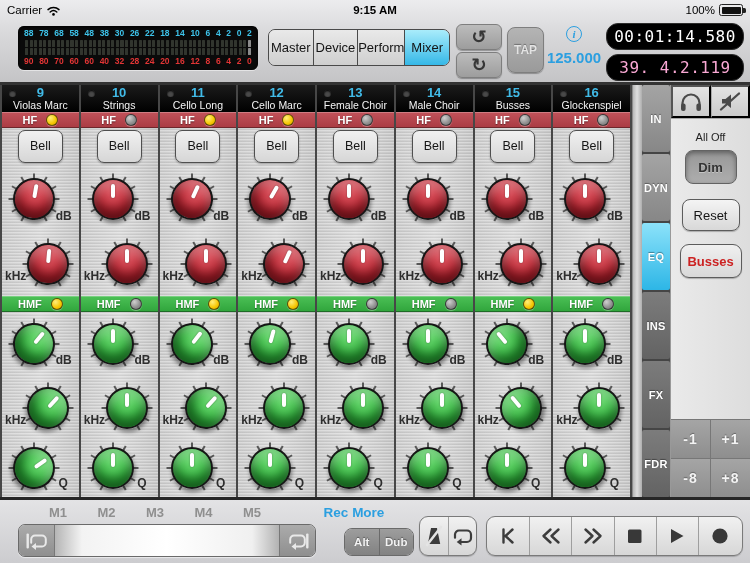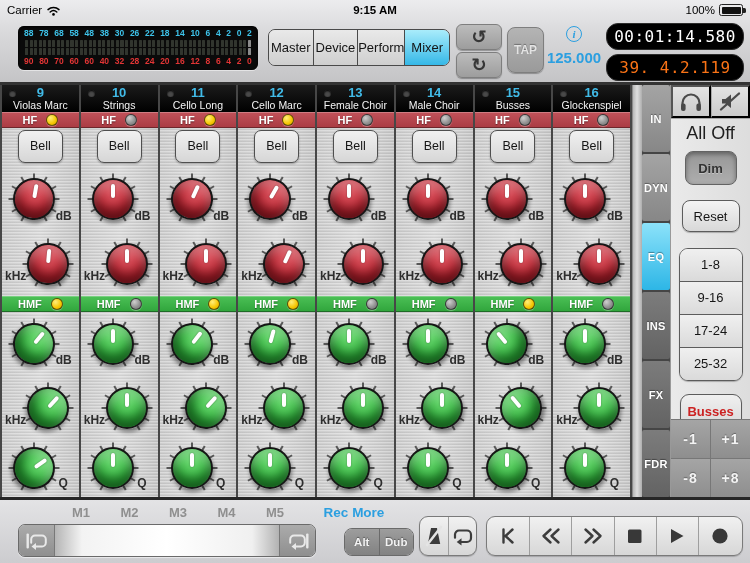--- a/index.html
+++ b/index.html
@@ -28,21 +28,21 @@
   .seg.active{background:linear-gradient(180deg,#a9ecfb,#35b8e7);}
   .undo-stack{position:absolute;left:456px;top:4px;width:46px;display:flex;flex-direction:column;gap:2px;}
   .undo-stack button{height:26px;border:1px solid #7e7e7e;border-radius:6px;background:linear-gradient(180deg,#bcbcbc,#9d9d9d);font-size:18px;line-height:22px;color:#373737;font-weight:bold;padding:0;box-shadow:0 1px 1px rgba(0,0,0,.3);}
   .tap-btn{position:absolute;left:507px;top:7px;width:37px;height:46px;border:1px solid #7e7e7e;border-radius:8px;background:linear-gradient(180deg,#b4b4b4,#9a9a9a);color:#e3e3e3;font-weight:bold;font-size:12px;text-shadow:0 -1px 1px rgba(0,0,0,.35);box-shadow:0 1px 1px rgba(0,0,0,.3);padding:0;}
   .tempo-col{position:absolute;left:545px;top:6px;width:58px;display:flex;flex-direction:column;align-items:center;gap:7px;}
   .info-i{width:16px;height:16px;border:1.5px solid #2b9fe0;border-radius:50%;color:#2b9fe0;font:italic bold 11px/15px "Liberation Serif",serif;text-align:center;box-sizing:border-box;background:transparent;padding:0;}
   .tempo-val{color:#2b9fe0;font-weight:bold;font-size:15px;}
   .tc-stack{position:absolute;left:606px;top:3px;width:138px;display:flex;flex-direction:column;gap:4px;}
   .tc{height:25px;background:#000;border-radius:12px;border:1px solid #2c2c2c;box-shadow:inset 0 2px 5px rgba(0,0,0,.9);text-align:center;line-height:25px;font-family:"DejaVu Sans Mono",monospace;font-size:16px;letter-spacing:.5px;}
   .tc.smpte{color:#fff;}
-  .tc.bars{color:#f97316;}
+  .tc.bars{color:#f9a8d4;}
   
   .main{height:418px;display:flex;border-top:3px solid #333;border-bottom:3px solid #262626;box-sizing:border-box;}
   .rack{display:flex;width:632px;}
   .strip{width:79px;box-sizing:border-box;border-right:2px solid #474747;display:flex;flex-direction:column;background:linear-gradient(90deg,#cdcdcd,#dcdcdc 50%,#c6c6c6);position:relative;}
   .strip::before{content:"";position:absolute;inset:0;background:repeating-linear-gradient(180deg,rgba(255,255,255,.28) 0 1px,rgba(0,0,0,0) 1px 2px,rgba(0,0,0,.05) 2px 3px);pointer-events:none;}
   .strip:first-child{border-left:2px solid #474747;width:81px;}
   .ch-head{height:27px;background:linear-gradient(180deg,#1b1b1b,#000);position:relative;text-align:center;flex:none;}
   .ch-dot{position:absolute;left:7px;top:5px;width:7px;height:7px;border-radius:50%;background:#4a4a4a;box-shadow:inset 0 1px 2px #000;}
   .ch-num{color:#41bbe8;font-weight:bold;font-size:13px;line-height:14px;padding-top:1px;}
   .ch-name{color:#f4f4f4;font-size:10.5px;line-height:11px;white-space:nowrap;overflow:hidden;}
@@ -77,32 +77,32 @@
   .gutter{width:10px;background:linear-gradient(90deg,#b7b7b7,#dedede 45%,#aeaeae);border-left:1px solid #8a8a8a;box-sizing:border-box;}
   .side-tabs{width:28px;background:#454545;display:flex;flex-direction:column;gap:2px;}
   .stab{flex:1;display:flex;align-items:center;justify-content:center;color:#fff;font-weight:bold;font-size:11px;letter-spacing:.3px;text-shadow:0 -1px 1px rgba(0,0,0,.4);background:linear-gradient(180deg,#a4a4a4,#878787);border-radius:2px;}
   .stab.lower{background:linear-gradient(180deg,#7c7c7c,#636363);}
   .stab.active{background:linear-gradient(180deg,#8ce2fa,#2db6e6);}
   
   .panel{width:80px;background:linear-gradient(90deg,#eaeaea,#dddddd);border-left:1px solid #999;box-sizing:border-box;position:relative;}
   .mon-icons{display:flex;height:33px;border-bottom:1px solid #a9a9a9;}
   .mon-cell{flex:1;display:flex;align-items:center;justify-content:center;background:linear-gradient(180deg,#e3e3e3,#cbcbcb);}
   .mon-cell + .mon-cell{border-left:1px solid #a9a9a9;}
-  .all-off{text-align:center;font-size:18px;color:#1f1f1f;margin-top:4px;}
+  .all-off{text-align:center;font-size:11px;color:#1f1f1f;margin-top:12px;}
   .dim-btn{display:block;margin:7px auto 0;width:52px;height:34px;border:1.5px solid #636363;border-radius:8px;background:linear-gradient(180deg,#979797,#aeaeae);color:#333;font-weight:bold;font-size:13px;box-shadow:inset 0 2px 5px rgba(0,0,0,.38);text-shadow:0 1px 0 rgba(255,255,255,.35);padding:0;}
   .reset-btn{display:block;margin:15px auto 0;width:58px;height:32px;border:1.5px solid #5c5c5c;border-radius:8px;background:linear-gradient(180deg,#f4f4f4,#d8d8d8);color:#161616;font-size:13px;box-shadow:0 1px 1px rgba(0,0,0,.25);padding:0;}
   .bank-group{margin:16px auto 0;width:62px;border:1.5px solid #5c5c5c;border-radius:9px;overflow:hidden;box-shadow:0 1px 1px rgba(0,0,0,.25);}
   .bank-cell{height:32px;line-height:32px;text-align:center;font-size:13px;color:#161616;background:linear-gradient(180deg,#f0f0f0,#dadada);}
   .bank-cell + .bank-cell{border-top:1.5px solid #5c5c5c;}
   .busses-btn{display:block;margin:13px auto 0;width:62px;height:34px;border:1.5px solid #5c5c5c;border-radius:9px;background:linear-gradient(180deg,#f0f0f0,#d8d8d8);color:#cc2222;font-weight:bold;font-size:13px;box-shadow:0 1px 1px rgba(0,0,0,.25);padding:0;}
   .nudge-grid{position:absolute;left:0;right:0;bottom:0;height:77px;display:grid;grid-template-columns:1fr 1fr;grid-template-rows:1fr 1fr;gap:1px;background:#777;border-top:1px solid #777;}
   .nudge{display:flex;align-items:center;justify-content:center;background:linear-gradient(180deg,#a5a5a5,#8e8e8e);color:#f4f4f4;font-weight:bold;font-size:14px;text-shadow:0 -1px 1px rgba(0,0,0,.35);letter-spacing:1px;}
   
   .bottom{position:relative;height:63px;background:linear-gradient(180deg,#e3e3e5,#cccccf);}
-  .m-labels{position:absolute;left:72px;top:5px;width:212px;display:flex;justify-content:space-between;}
+  .m-labels{position:absolute;left:49px;top:5px;width:212px;display:flex;justify-content:space-between;}
   .m-labels span{color:#8f8f8f;font-weight:bold;font-size:13px;}
   .rec-more{position:absolute;left:316px;top:5px;width:76px;text-align:center;color:#2b9fe0;font-weight:bold;font-size:13.5px;}
   .loop-slider{position:absolute;left:18px;top:24px;width:296px;height:31px;display:flex;border:1px solid #6a6a6a;border-radius:7px;overflow:hidden;box-shadow:0 1px 1px rgba(255,255,255,.6);}
   .loop-cap{width:36px;flex:none;display:flex;align-items:center;justify-content:center;background:linear-gradient(180deg,#ababab,#8f8f8f);padding:0;border:none;}
   .loop-cap.l{border-right:1px solid #787878;}
   .loop-cap.r{border-left:1px solid #787878;}
   .loop-track{flex:1;background:linear-gradient(90deg,#b5b5b5,#f3f3f3 12%,#ffffff 50%,#f0f0f0 88%,#b2b2b2);}
   .alt-dub{position:absolute;left:344px;top:28px;width:68px;height:26px;display:flex;border:1px solid #6a6a6a;border-radius:8px;overflow:hidden;}
   .alt-dub button{flex:1;background:linear-gradient(180deg,#9d9d9d,#828282);color:#f2f2f2;font-weight:bold;font-size:11.5px;border:none;padding:0;text-shadow:0 -1px 1px rgba(0,0,0,.4);}
   .alt-dub button + button{border-left:1px solid #6a6a6a;}
@@ -1396,26 +1396,20 @@
       <button class="mon-cell">
         <svg class="ico" width="24" height="21" viewBox="0 0 24 21">
             <path d="M4 8 h3.5 L13 3.5 v13.5 L7.5 12.5 H4 z" fill="#4a4a4a"></path>
             <line x1="3" y1="18.5" x2="21" y2="2.5" stroke="#4a4a4a" stroke-width="2.3"></line>
           </svg>
       </button>
     </div>
     <div class="all-off">All Off</div>
     <button class="dim-btn">Dim</button>
     <button class="reset-btn">Reset</button>
-    <div class="bank-group">
-      <div class="bank-cell">1-8</div>
-      <div class="bank-cell">9-16</div>
-      <div class="bank-cell">17-24</div>
-      <div class="bank-cell">25-32</div>
-    </div>
     <button class="busses-btn">Busses</button>
     <div class="nudge-grid">
       <div class="nudge">-1</div>
       <div class="nudge">+1</div>
       <div class="nudge">-8</div>
       <div class="nudge">+8</div>
     </div>
   </div>
 </div>
 

